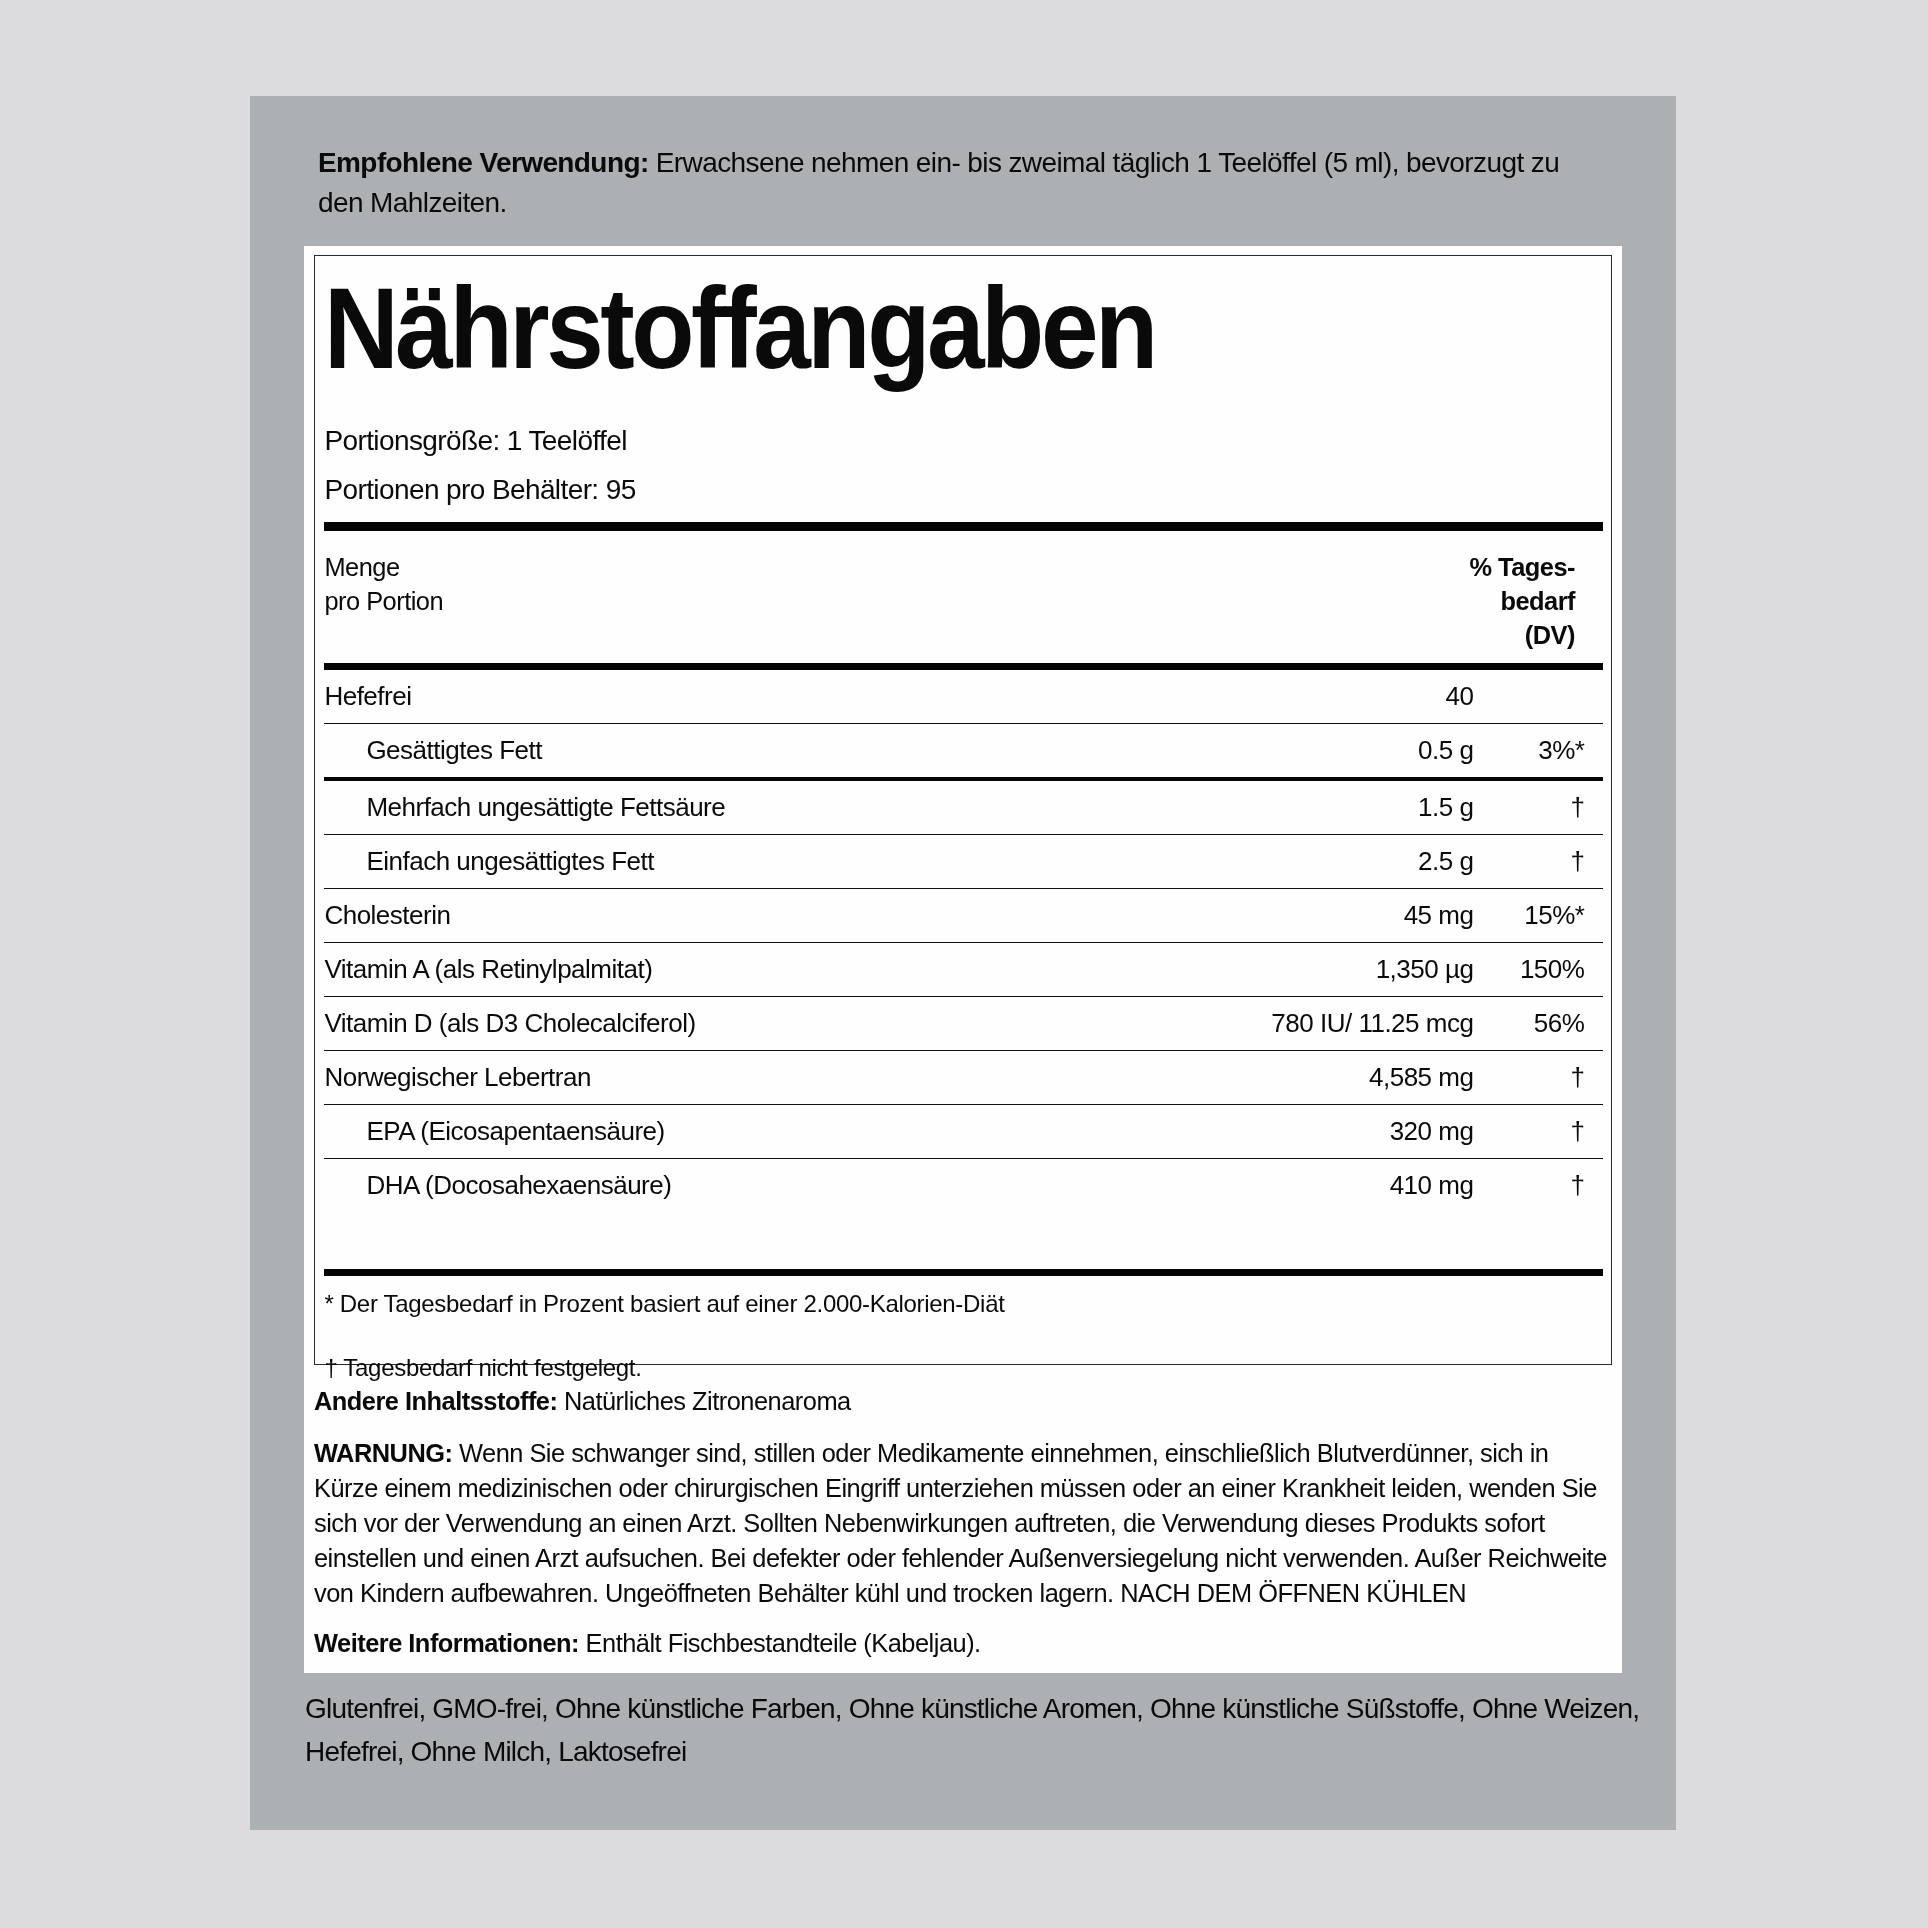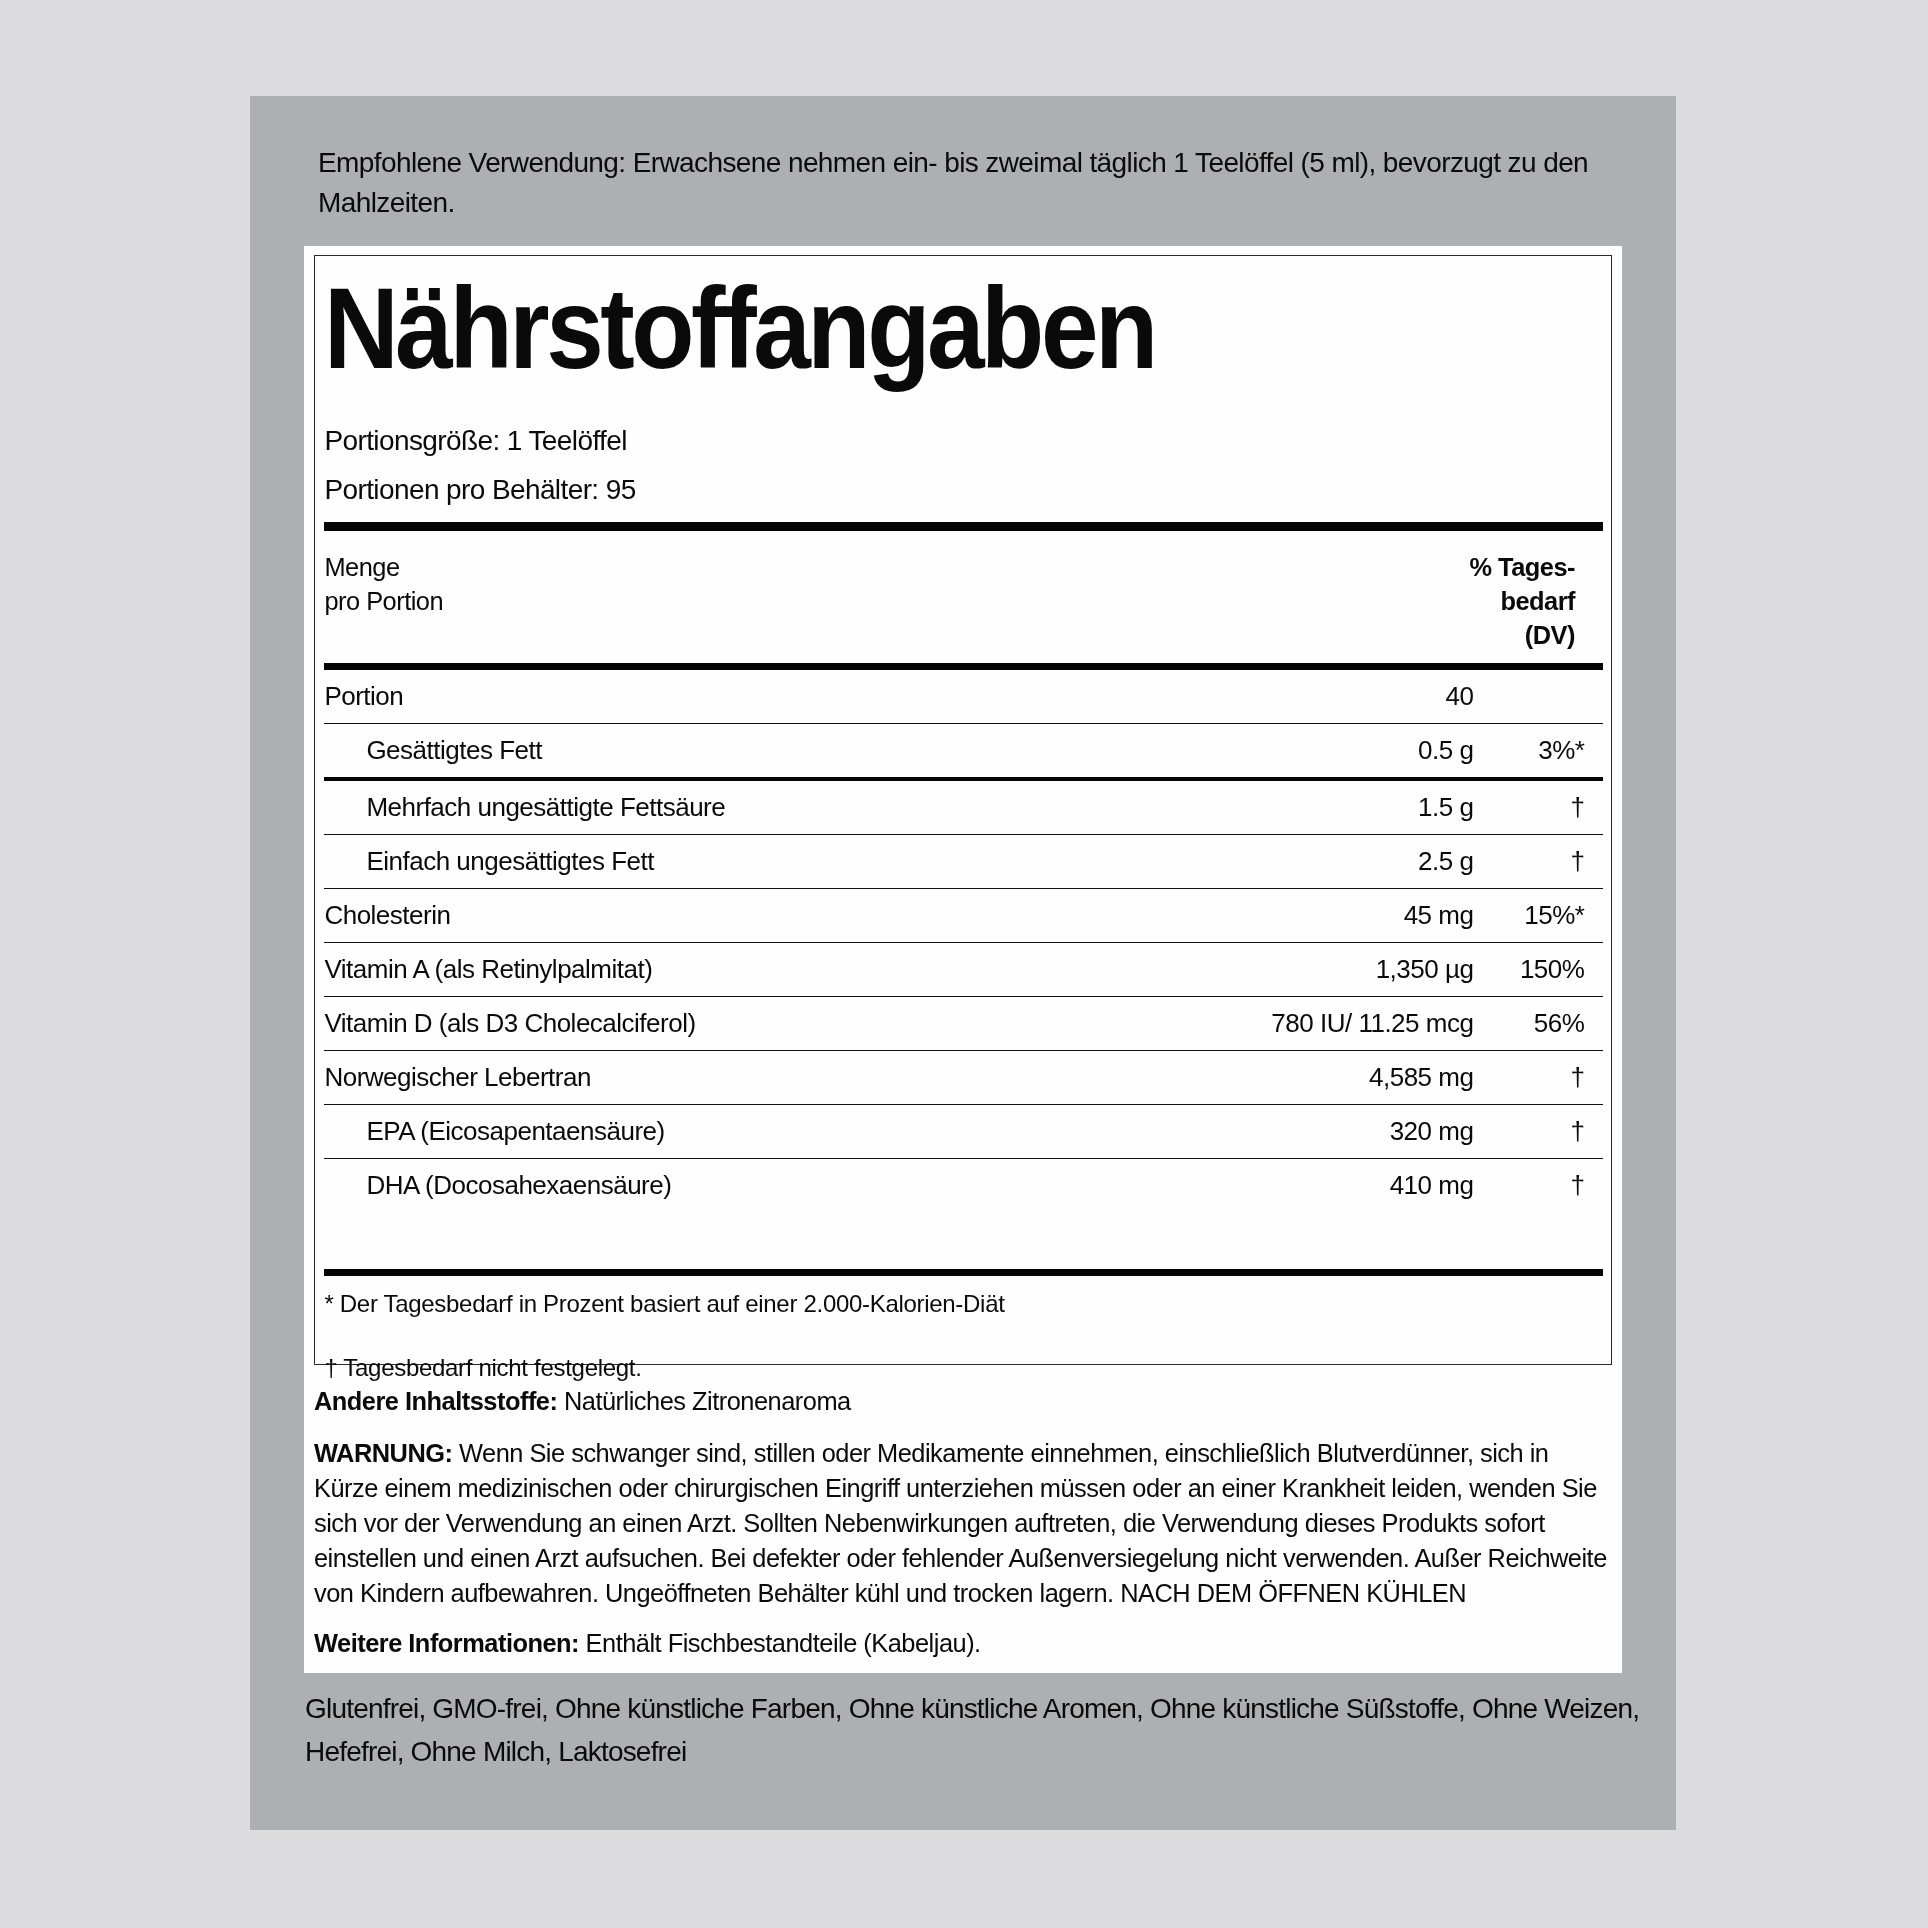--- a/index.html
+++ b/index.html
@@ -5,21 +5,21 @@
   html, body { margin:0; padding:0; }
   body {
     width:1928px; height:1928px; background:#dcdbde; position:relative;
     font-family:"Liberation Sans", sans-serif; color:#0a0a0a; overflow:hidden;
   }
   .card { position:absolute; left:250px; top:96px; width:1426px; height:1734px; background:#adb0b3; }
   .usage {
     position:absolute; left:318px; top:143px; width:1281px;
     font-size:28px; line-height:40px; letter-spacing:-0.6px; transform-origin:left top;
   }
-  .usage b, .lbl-bold { font-weight:normal; }
+  .usage b, .lbl-bold { font-weight:bold; }
   .panel { position:absolute; left:304px; top:246px; width:1318px; height:1427px; background:#fdfefd; }
   .facts {
     position:absolute; left:314px; top:255px; width:1296px; height:1108px;
     border:1.9px solid #2a2a2a; background:#fdfefd;
   }
   .title {
     position:absolute; left:9.4px; top:11.3px; font-size:115px; font-weight:bold;
     letter-spacing:-3.8px; line-height:122px; transform:scaleX(0.9); transform-origin:left top;
   }
   .serv { position:absolute; left:9.4px; font-size:28px; letter-spacing:-0.6px; }
@@ -72,21 +72,21 @@
   </div>
   <div class="hdr-right">
     <div>% Tages-</div>
     <div>bedarf</div>
     <div>(DV)</div>
   </div>
   <div class="bar-thick" style="top:407px;height:6.6px;"></div>
 
   <div class="rows">
     <div class="row">
-      <span class="name">Portion</span>
+      <span class="name">Hefefrei</span>
       <span class="amt">40</span>
       <span class="dv"></span>
     </div>
     <div class="row heavy">
       <span class="name indent">Gesättigtes Fett</span>
       <span class="amt">0.5 g</span>
       <span class="dv">3%*</span>
     </div>
     <div class="row">
       <span class="name indent">Mehrfach ungesättigte Fettsäure</span>

